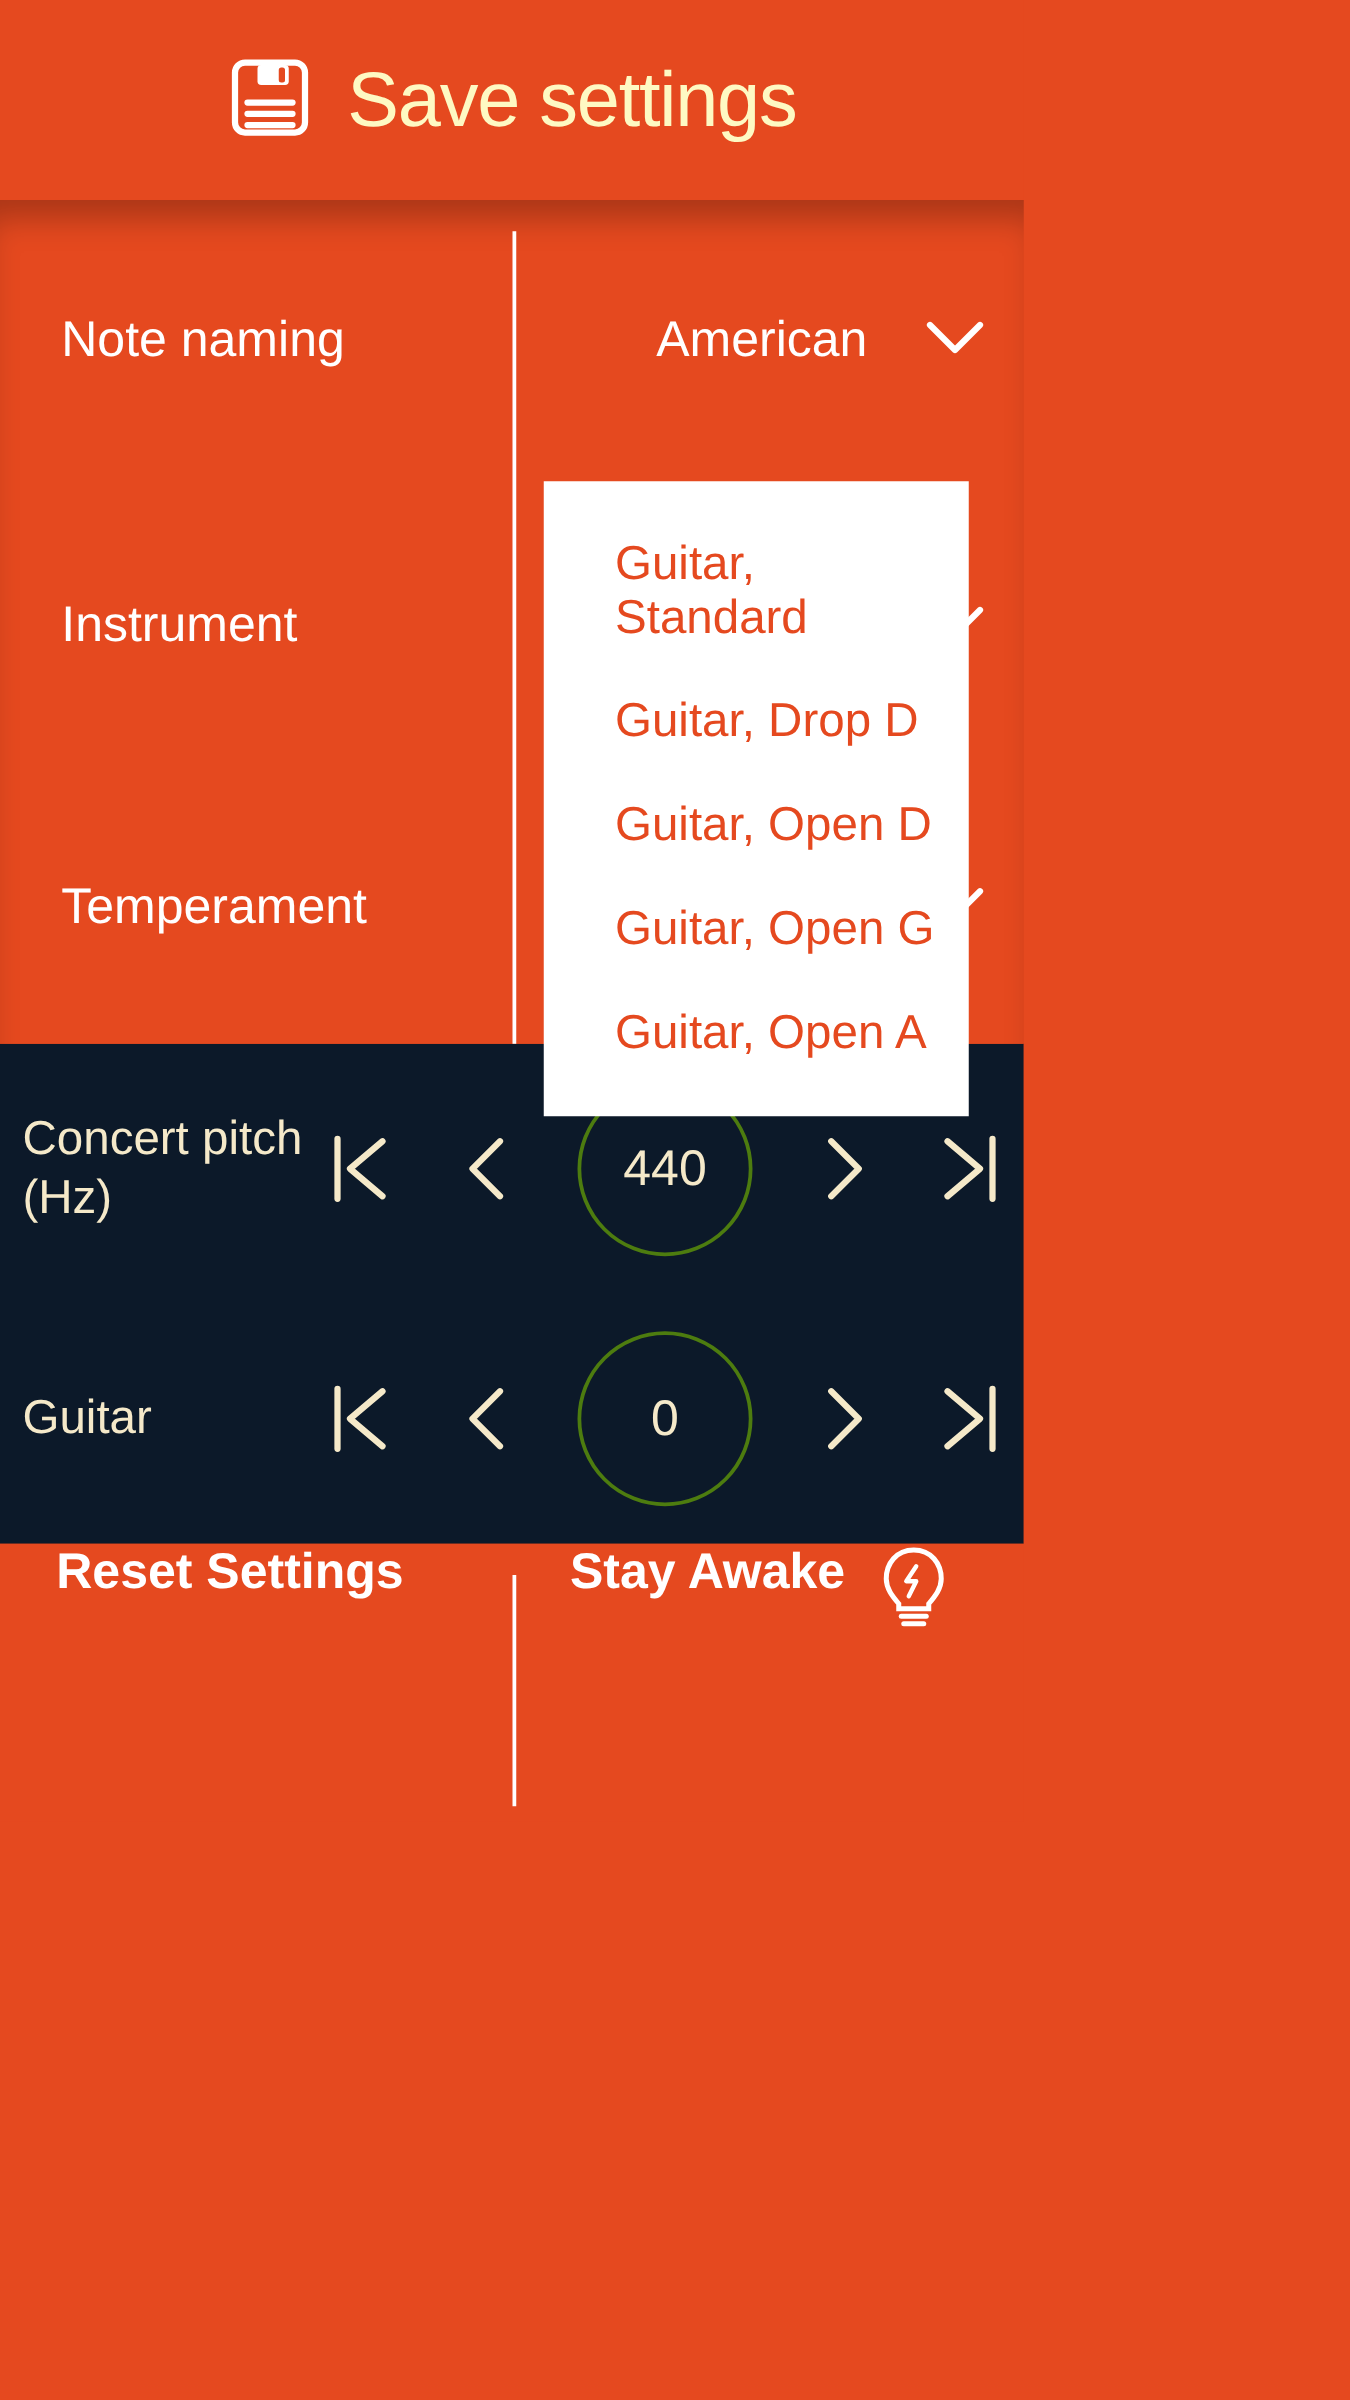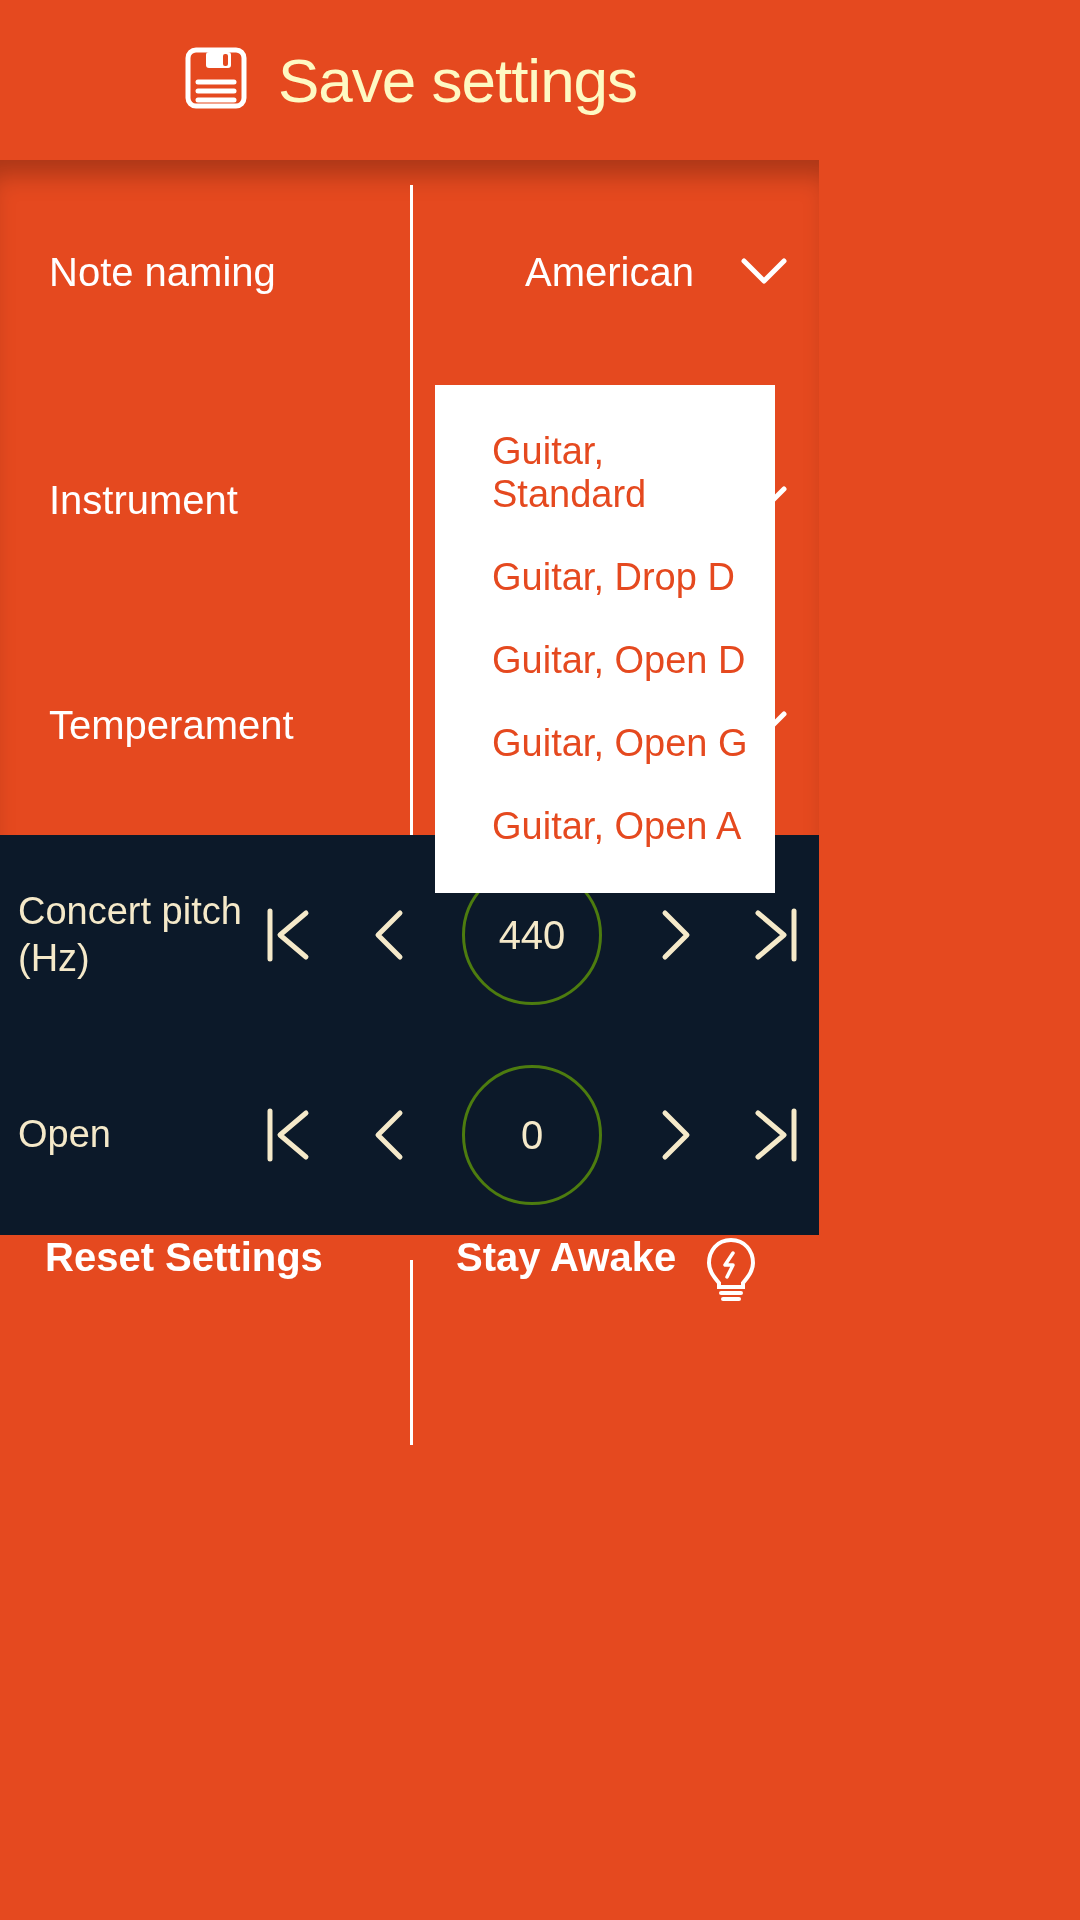--- a/index.html
+++ b/index.html
@@ -247,21 +247,21 @@
       <div class="stepper-btn">
         <svg width="44" height="56" viewBox="0 0 44 56" fill="none">
           <path d="M4 6 L30 28 L4 50" stroke="#F5E9C9" stroke-width="5" stroke-linecap="round" stroke-linejoin="round"></path>
           <line x1="40" y1="4" x2="40" y2="52" stroke="#F5E9C9" stroke-width="5" stroke-linecap="round"></line>
         </svg>
       </div>
     </div>
   </div>
 
   <div class="stepper-row">
-    <div class="stepper-label">Open</div>
+    <div class="stepper-label">Guitar</div>
     <div class="stepper-controls">
       <div class="stepper-btn">
         <svg width="44" height="56" viewBox="0 0 44 56" fill="none">
           <line x1="4" y1="4" x2="4" y2="52" stroke="#F5E9C9" stroke-width="5" stroke-linecap="round"></line>
           <path d="M40 6 L14 28 L40 50" stroke="#F5E9C9" stroke-width="5" stroke-linecap="round" stroke-linejoin="round"></path>
         </svg>
       </div>
       <div class="stepper-btn">
         <svg width="32" height="56" viewBox="0 0 32 56" fill="none">
           <path d="M28 6 L6 28 L28 50" stroke="#F5E9C9" stroke-width="5" stroke-linecap="round" stroke-linejoin="round"></path>

